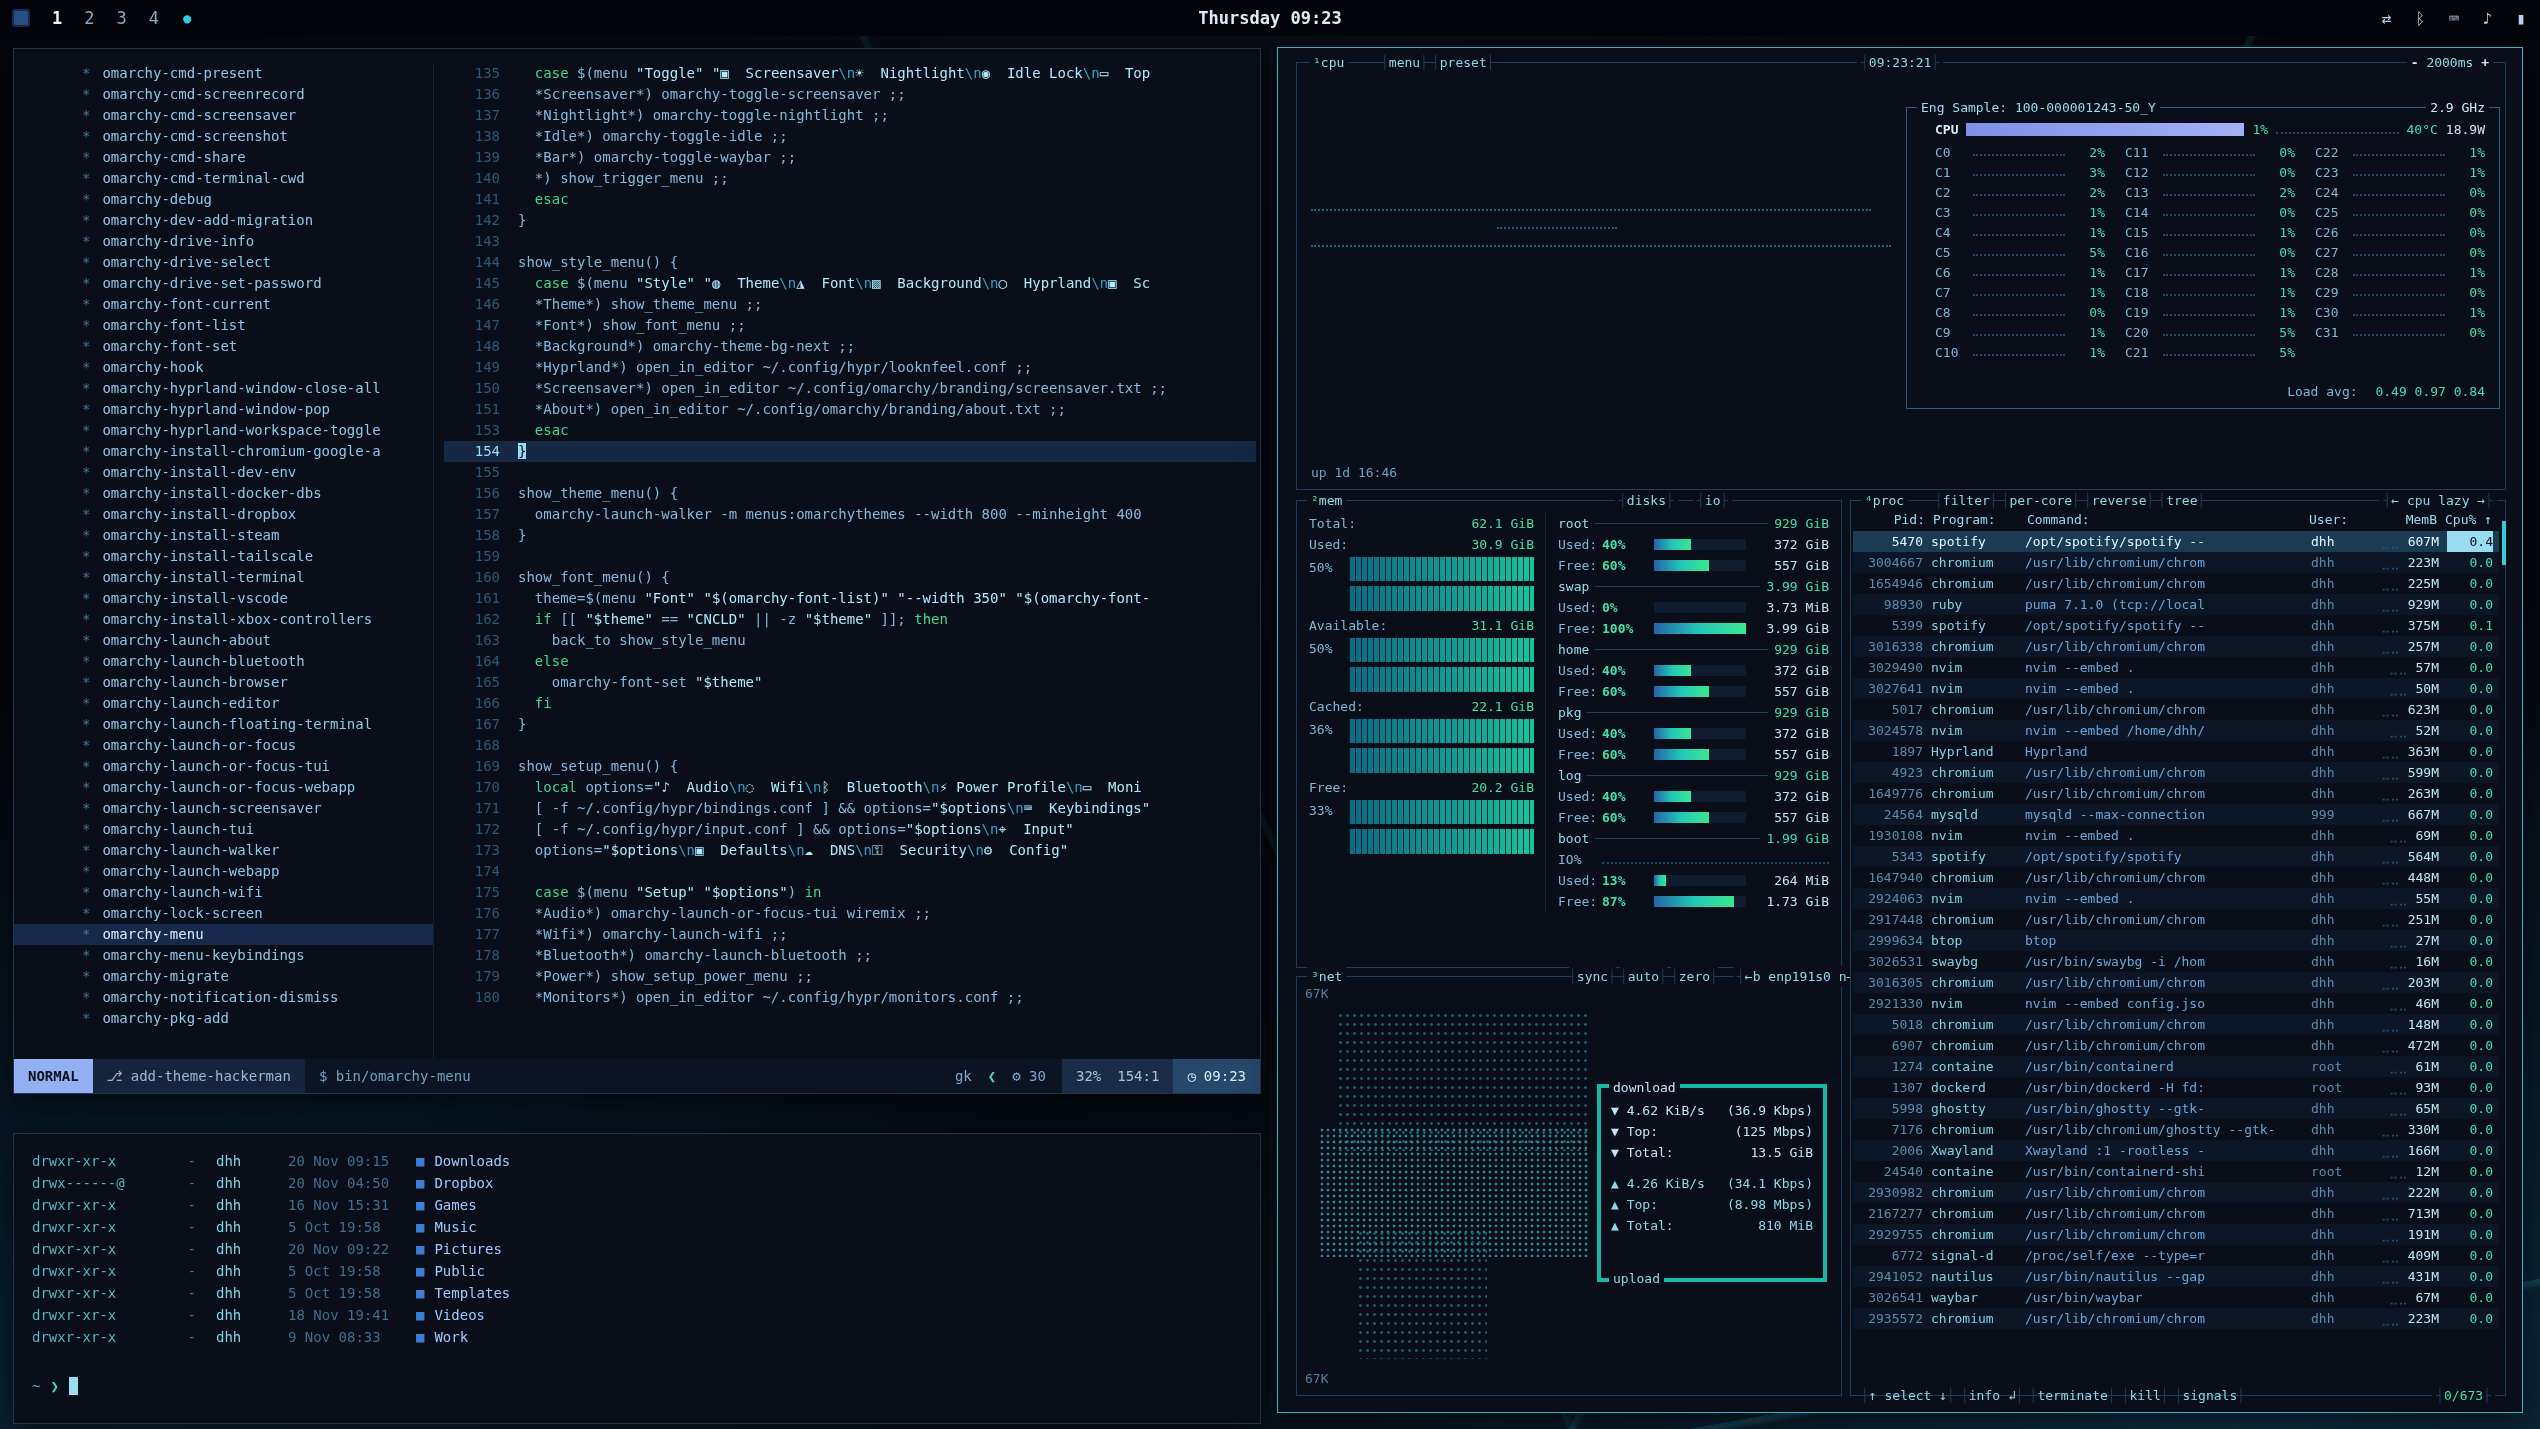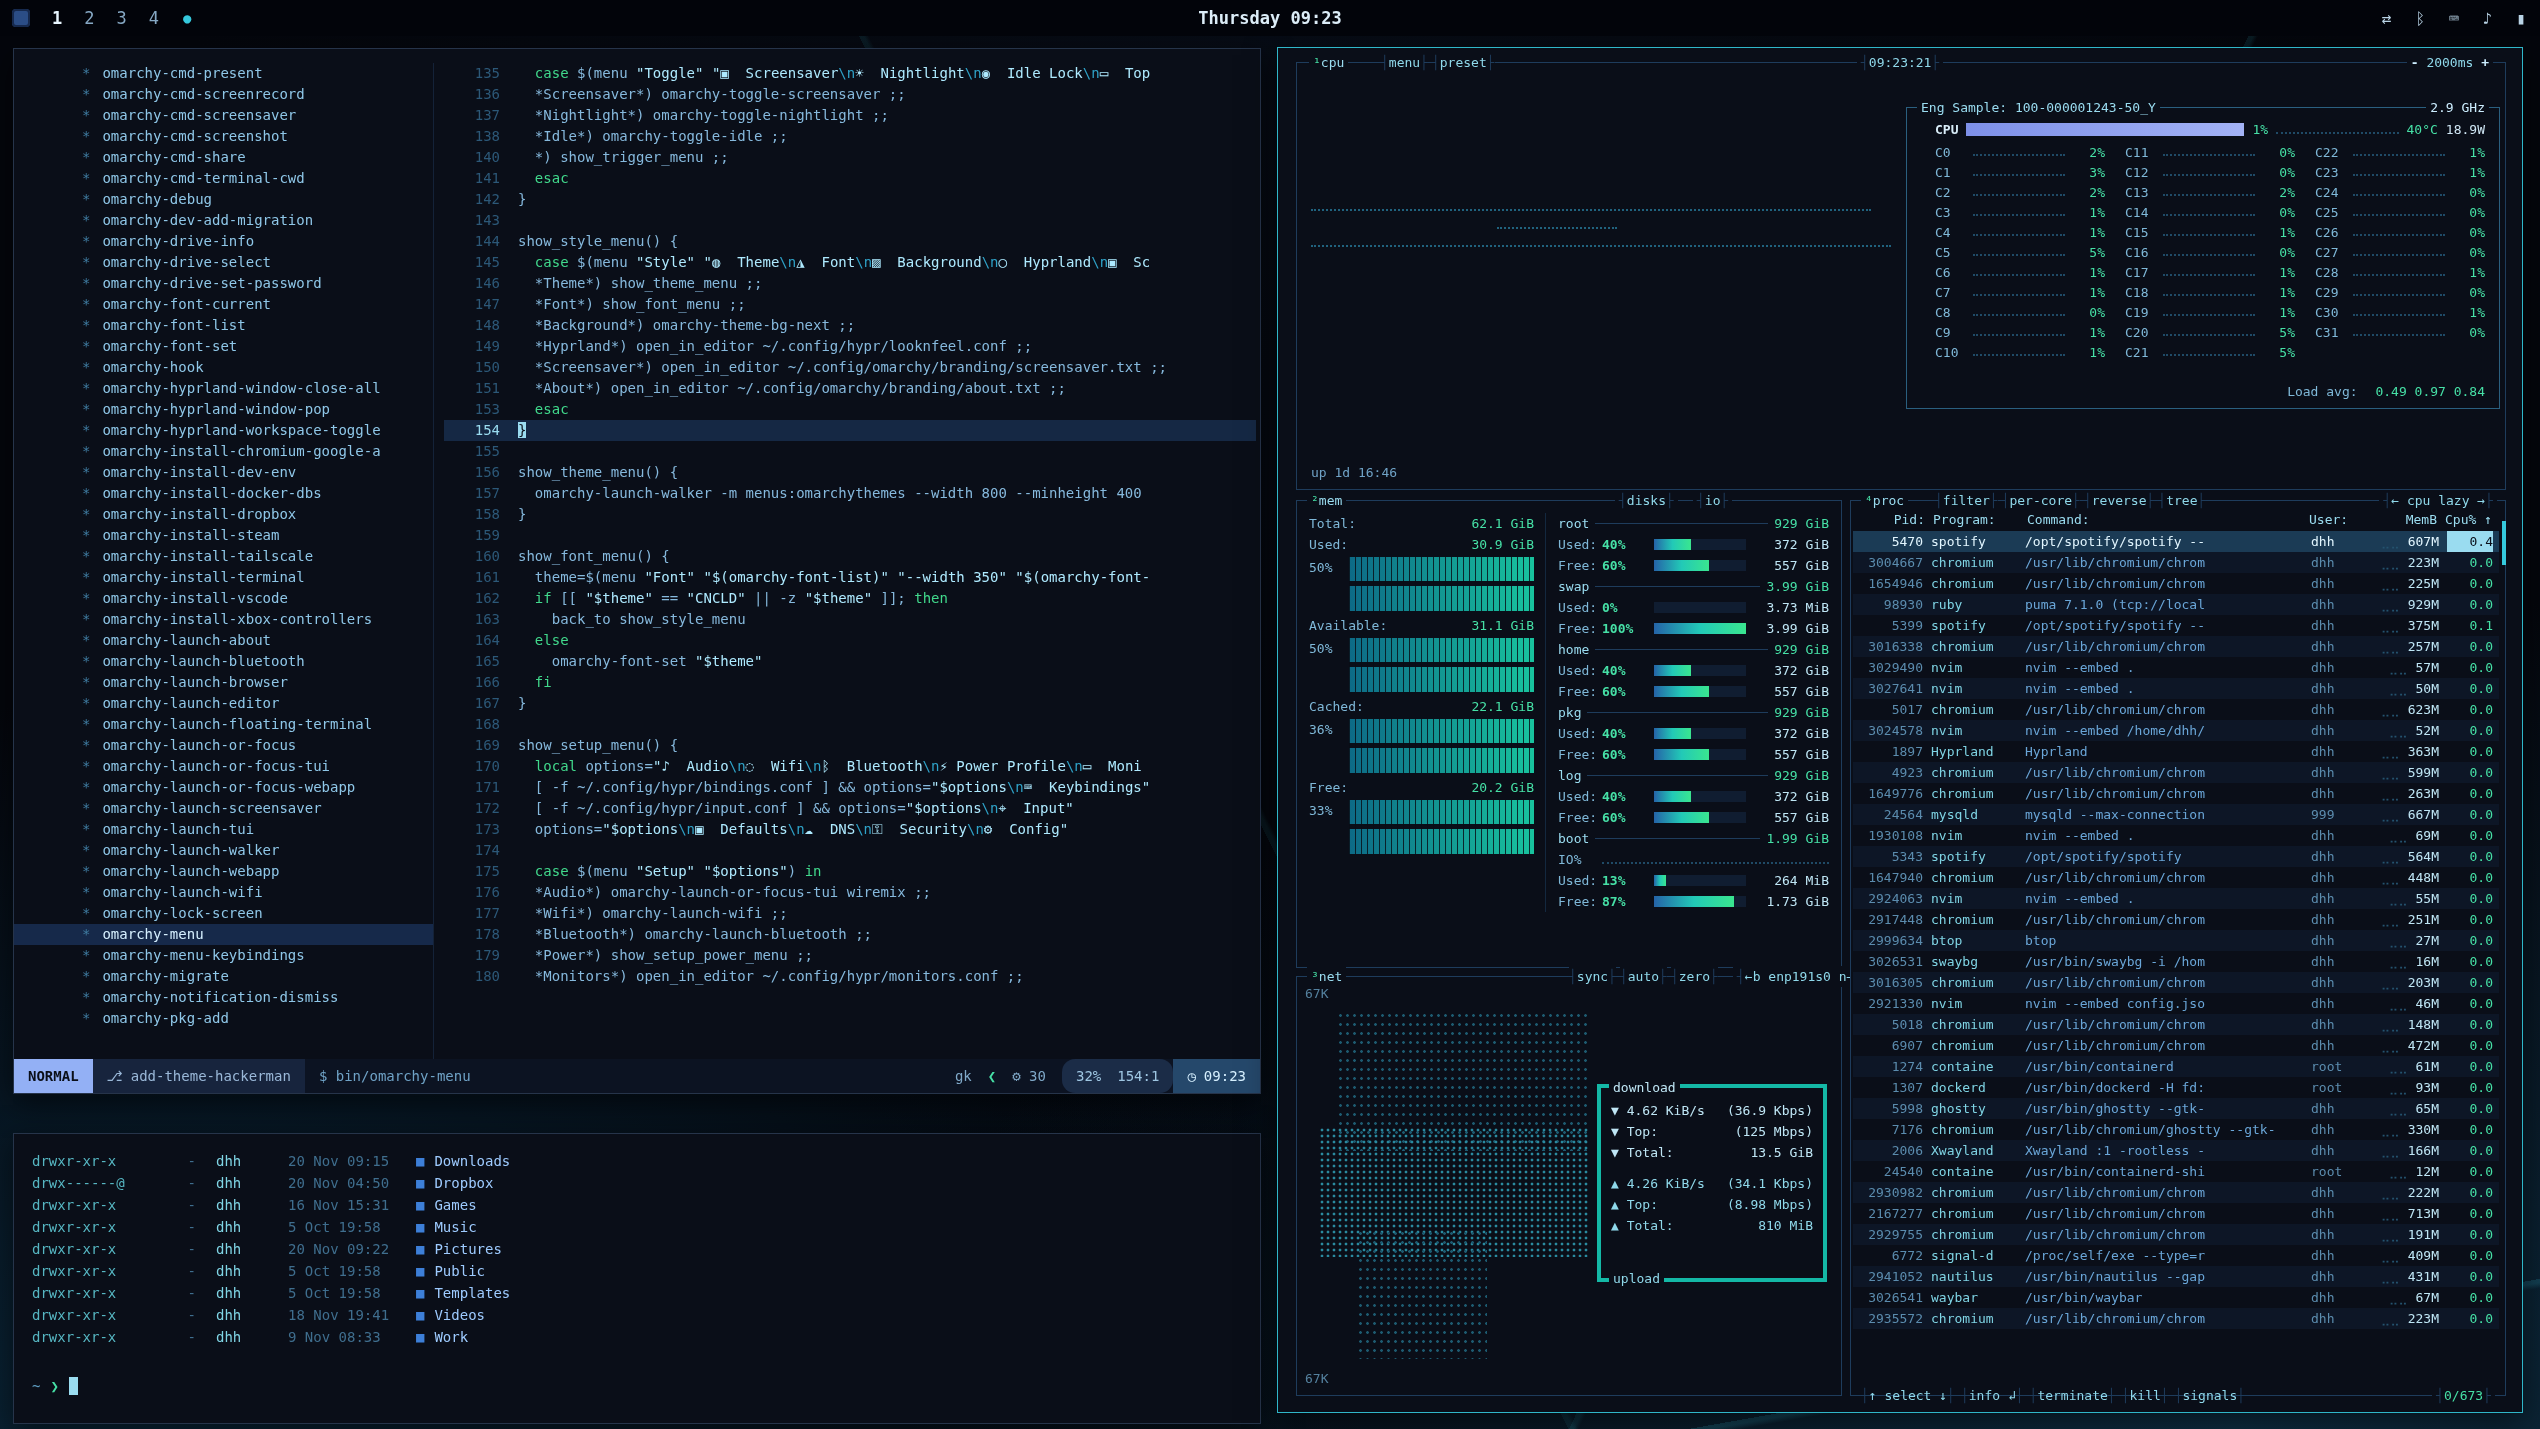--- a/index.html
+++ b/index.html
@@ -54,21 +54,21 @@
     display:flex;align-items:center;font-size:14px;color:#7fa8c8;}
   #statusline .mode{background:#93b0f5;color:#0a0e18;font-weight:bold;padding:0 14px;height:100%;
     display:flex;align-items:center;}
   #statusline .seg-branch{background:#17243d;height:100%;display:flex;align-items:center;
     padding:0 14px;gap:8px;color:#9ab8d8;}
   #statusline .cmdtxt{margin-left:14px;color:#6fa2c6;}
   #statusline .sp{flex:1;}
   #statusline .r{margin-right:16px;}
   #statusline .r.gn{color:var(--green);}
   #statusline .seg-pos{background:#1b2c47;height:100%;display:flex;align-items:center;gap:16px;
-    padding:0 14px;color:#9ec6e2;border-radius:13px;}
+    padding:0 14px;color:#9ec6e2;}
   #statusline .seg-time{background:#25486b;height:100%;display:flex;align-items:center;gap:8px;
     padding:0 14px;color:#d6f0ff;}
   
   #lswin{left:13px;top:1133px;width:1248px;height:291px;font-size:14px;line-height:22px;padding:16px 0 0 18px;}
   .ls-row{display:flex;white-space:pre;}
   .ls-row .perm{width:118px;color:#56b6c2;}
   .ls-row .lsz{width:46px;text-align:right;color:#3f6e8e;}
   .ls-row .own{width:56px;margin-left:20px;color:#7fd4e4;}
   .ls-row .dt{width:128px;margin-left:16px;color:#3f6e8e;}
   .ls-row .fico{color:#3d7fd8;margin-right:10px;}
@@ -378,20 +378,21 @@
       <div class="file-row">
         <span class="star">*</span>
         <span class="fname">omarchy-pkg-add</span>
       </div>
     </div>
   <div id="code-pane">
       <div class="code-row"><span class="lnum">135</span><span class="ctext">  <span class="kw">case</span> $(menu <span class="str">"Toggle"</span> <span class="str">"▣  Screensaver<span class="esc">\n</span>☀  Nightlight<span class="esc">\n</span>◉  Idle Lock<span class="esc">\n</span>▭  Top</span></span></div>
       <div class="code-row"><span class="lnum">136</span><span class="ctext">  *Screensaver*) omarchy-toggle-screensaver ;;</span></div>
       <div class="code-row"><span class="lnum">137</span><span class="ctext">  *Nightlight*) omarchy-toggle-nightlight ;;</span></div>
       <div class="code-row"><span class="lnum">138</span><span class="ctext">  *Idle*) omarchy-toggle-idle ;;</span></div>
+      <div class="code-row"><span class="lnum">139</span><span class="ctext">  *Bar*) omarchy-toggle-waybar ;;</span></div>
       <div class="code-row"><span class="lnum">140</span><span class="ctext">  *) show_trigger_menu ;;</span></div>
       <div class="code-row"><span class="lnum">141</span><span class="ctext">  <span class="kw">esac</span></span></div>
       <div class="code-row"><span class="lnum">142</span><span class="ctext">}</span></div>
       <div class="code-row"><span class="lnum">143</span><span class="ctext"></span></div>
       <div class="code-row"><span class="lnum">144</span><span class="ctext">show_style_menu() {</span></div>
       <div class="code-row"><span class="lnum">145</span><span class="ctext">  <span class="kw">case</span> $(menu <span class="str">"Style"</span> <span class="str">"◍  Theme<span class="esc">\n</span>◮  Font<span class="esc">\n</span>▨  Background<span class="esc">\n</span>◯  Hyprland<span class="esc">\n</span>▣  Sc</span></span></div>
       <div class="code-row"><span class="lnum">146</span><span class="ctext">  *Theme*) show_theme_menu ;;</span></div>
       <div class="code-row"><span class="lnum">147</span><span class="ctext">  *Font*) show_font_menu ;;</span></div>
       <div class="code-row"><span class="lnum">148</span><span class="ctext">  *Background*) omarchy-theme-bg-next ;;</span></div>
       <div class="code-row"><span class="lnum">149</span><span class="ctext">  *Hyprland*) open_in_editor ~/.config/hypr/looknfeel.conf ;;</span></div>

